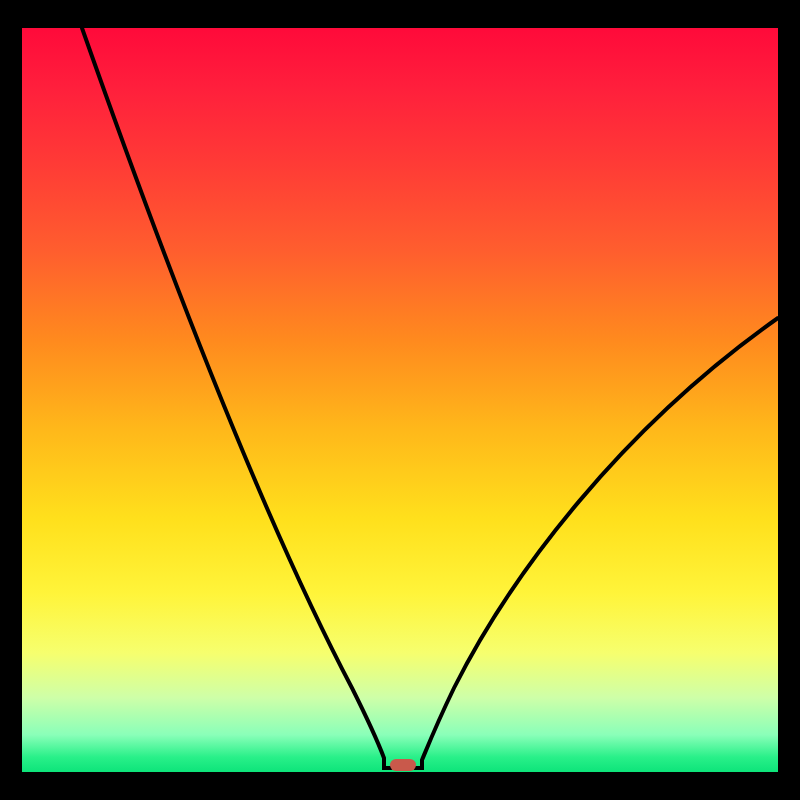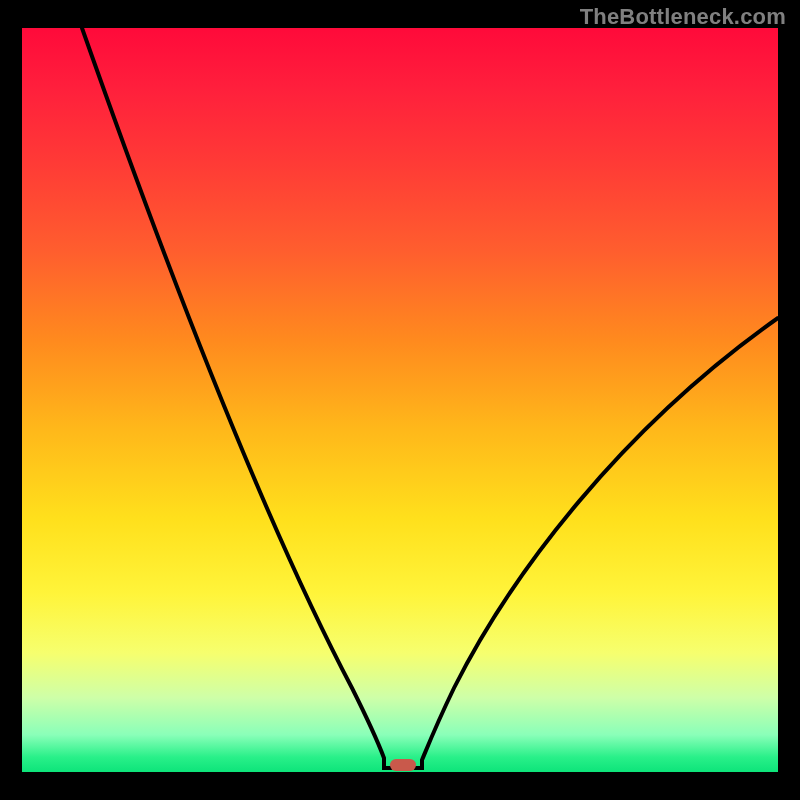--- a/index.html
+++ b/index.html
@@ -69,21 +69,20 @@
     height: 12px;
     border-radius: 6px;
     background: #c9594b;
   }
 </style>
 </head>
 <body>
 
 <div class="frame">
 
-  <div class="attribution">TheBottleneck.com</div>
 
   <div class="plot">
     <div class="gradient"></div>
 
     <svg class="curve" viewBox="0 0 756 744" preserveAspectRatio="none">
       <path d="M 60 0
                C 120 170, 230 470, 330 660
                C 345 690, 356 714, 362 730
                L 362 740
                L 400 740

